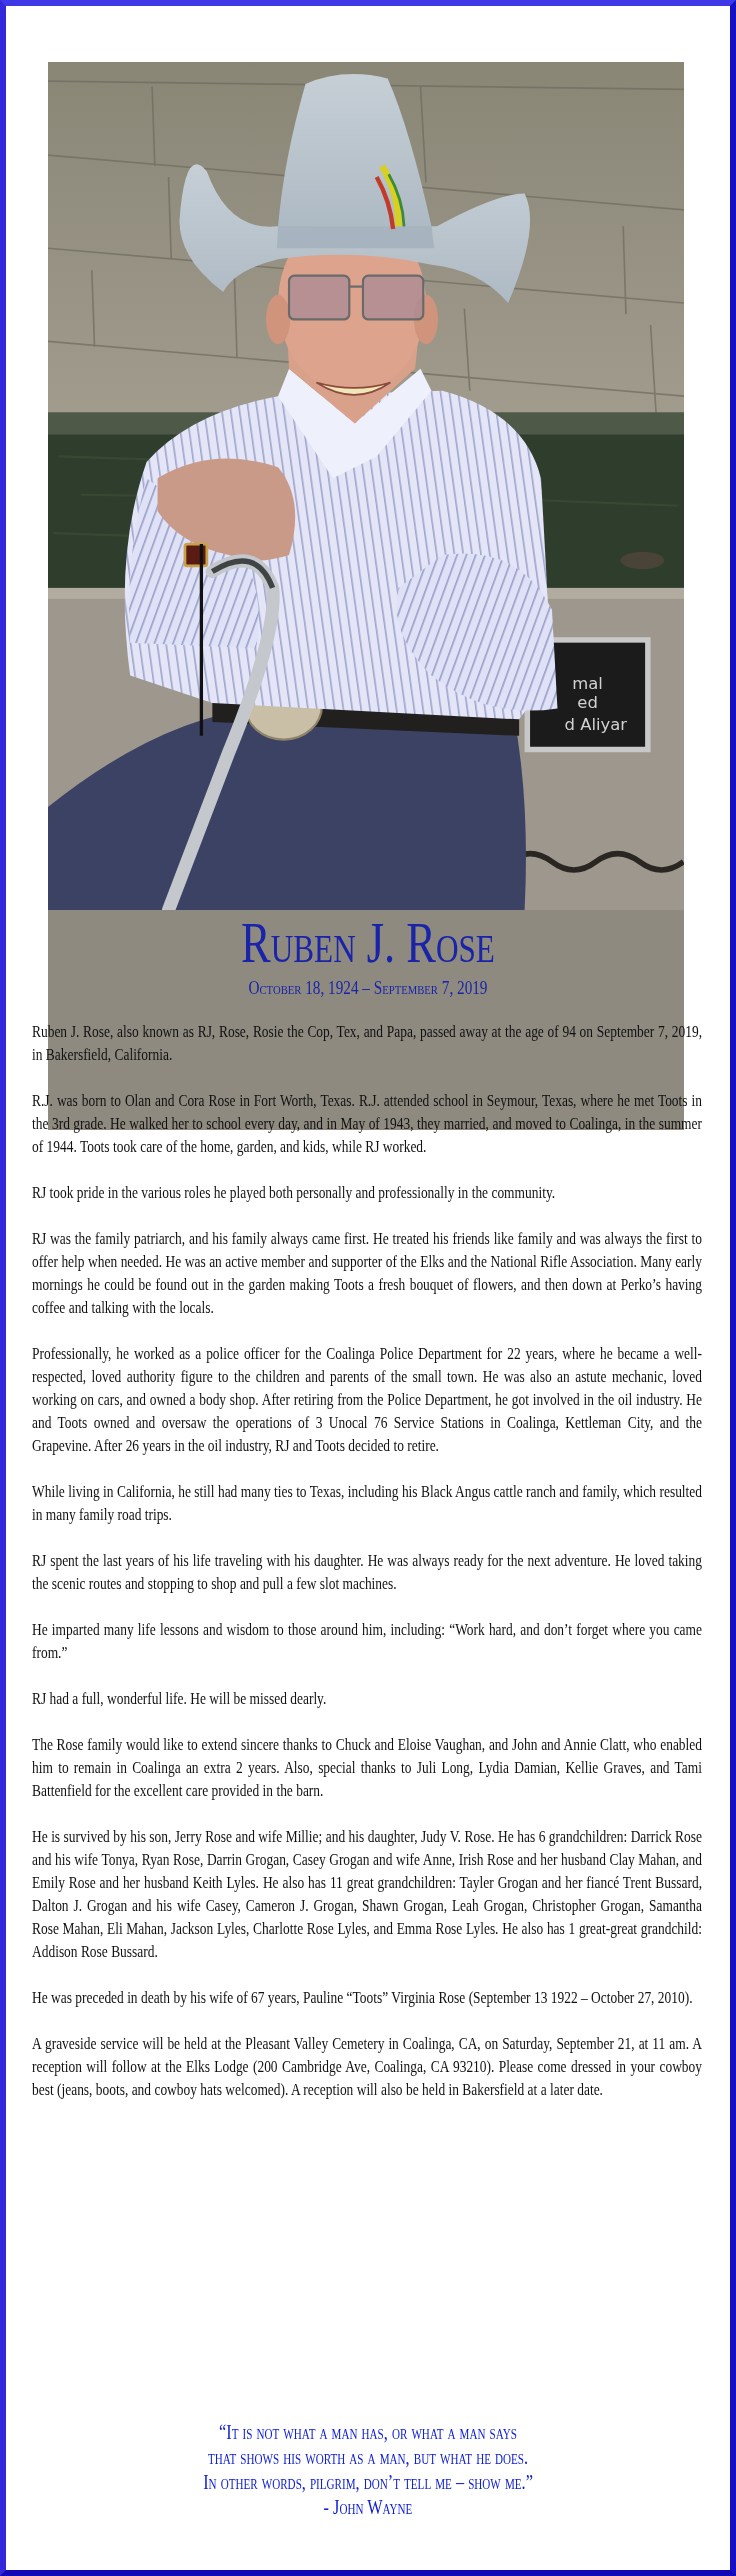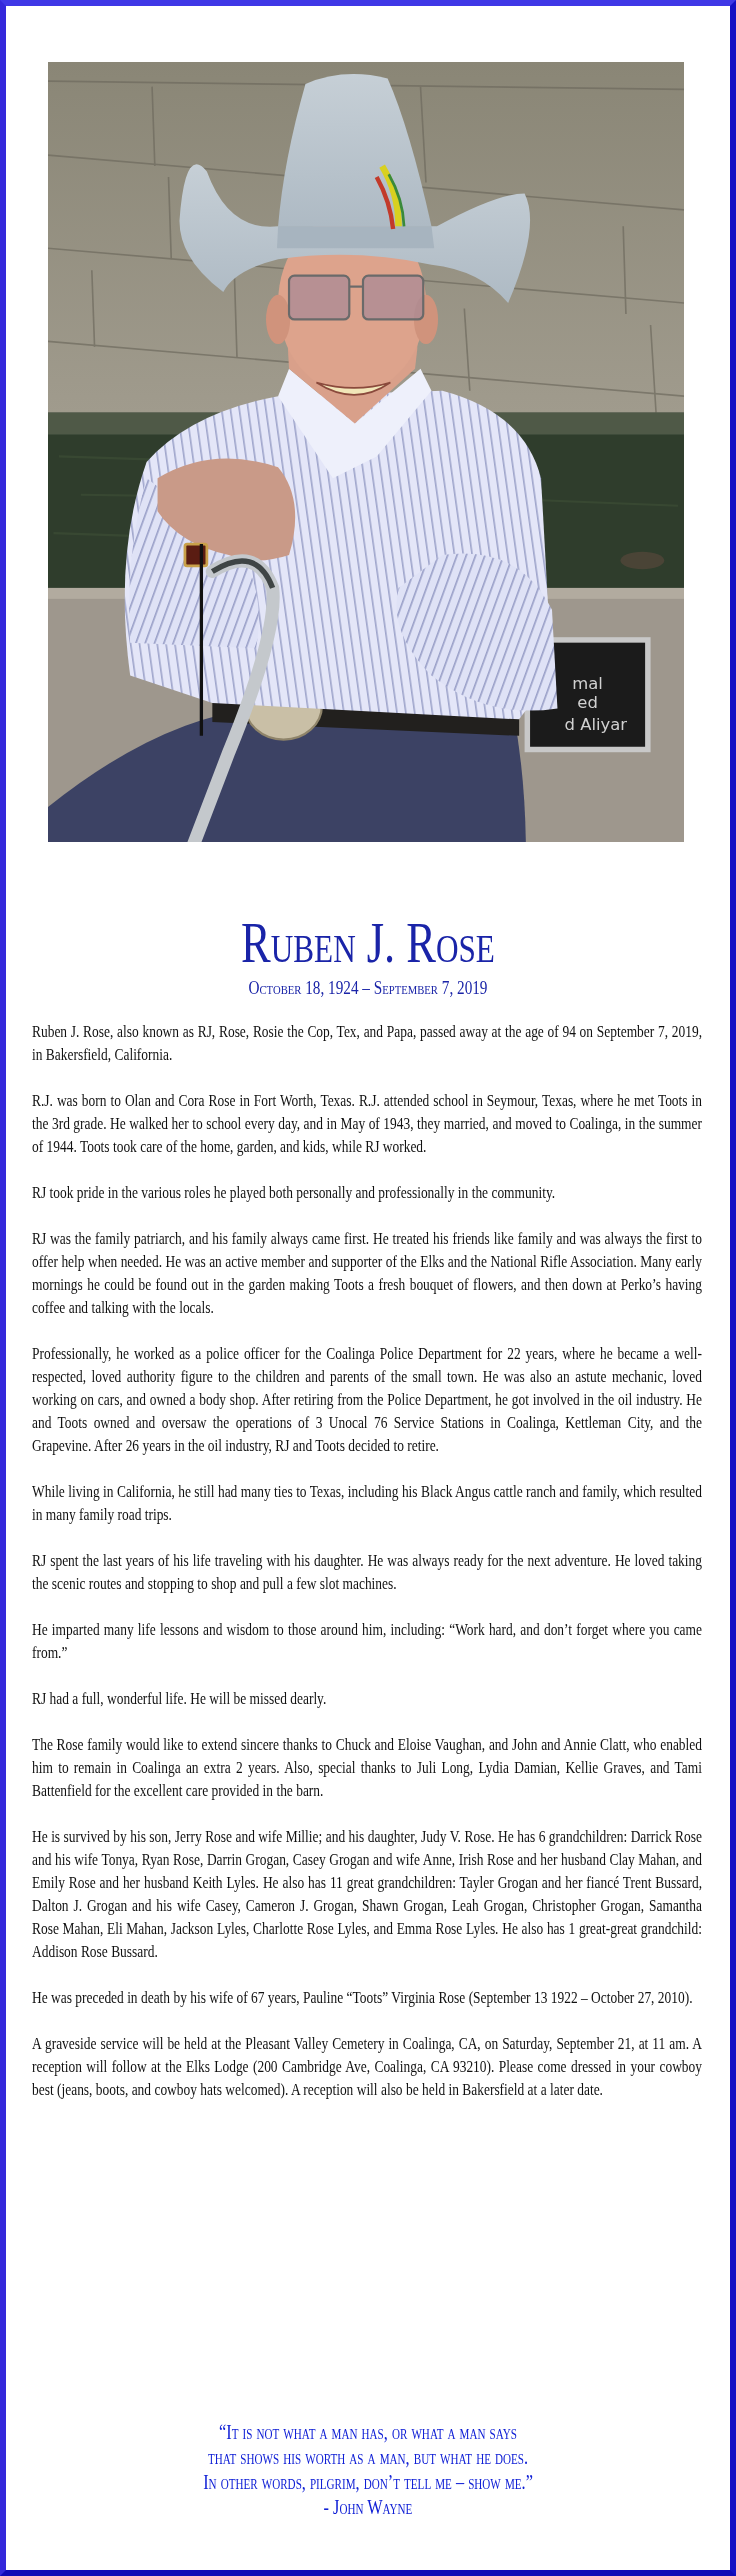--- a/index.html
+++ b/index.html
@@ -6,21 +6,21 @@
   body { width: 736px; height: 2576px; position: relative; overflow: hidden; }
   .frame {
     position: absolute; left: 0; top: 0; width: 736px; height: 2576px;
     box-sizing: border-box;
     border-style: solid; border-width: 6.6px;
     border-top-color: #3f38e6; border-left-color: #3428db;
     border-bottom-color: #1109b6; border-right-color: #1510c4;
     background: #ffffff;
   }
   .photo {
-    position: absolute; left: 48px; top: 62px; width: 636px; height: 780px;
+    position: absolute; left: 48px; top: 62px; width: 636px; height: 1068px;
     overflow: hidden; background: #8e8a80; text-decoration: underline;
   }
   .photo svg { display: block; width: 636px; height: 848px; }
   .title {
     position: absolute; left: 0; width: 736px; top: 913px;
     text-align: center;
     font-family: "Liberation Serif", "DejaVu Serif", serif;
     font-variant: small-caps; color: #1a24a8;
     font-size: 57px; line-height: 60px; letter-spacing: 0px;
     transform: scaleX(0.78); transform-origin: 368px 0;

